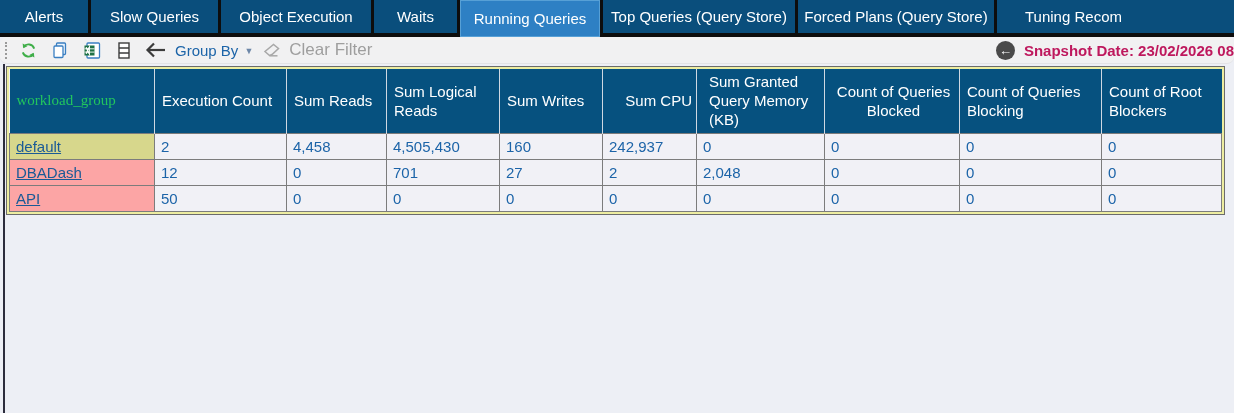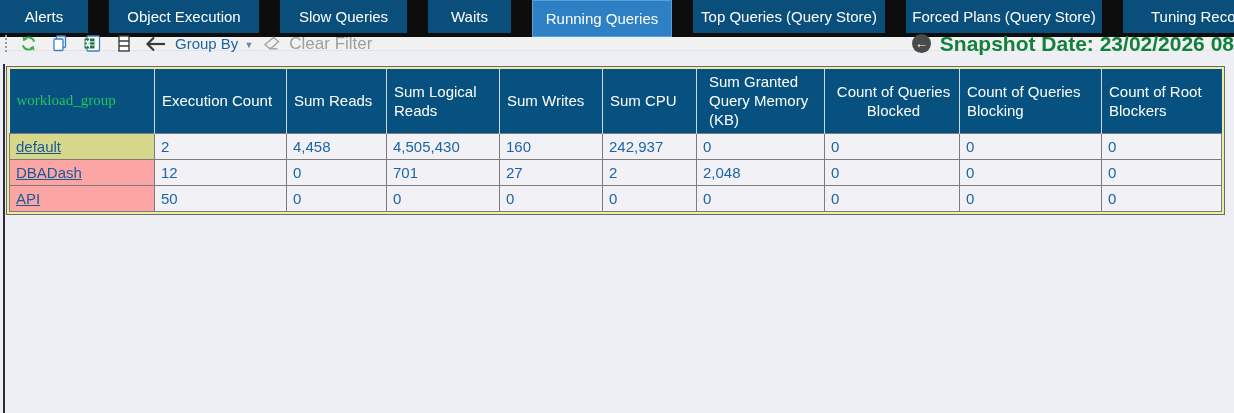--- a/index.html
+++ b/index.html
@@ -3,40 +3,40 @@
 <meta charset="utf-8">
 <style>
   * { margin:0; padding:0; box-sizing:border-box; }
   html,body { width:1234px; height:413px; overflow:hidden; background:#edeff5;
               font-family:"Liberation Sans", sans-serif; }
 
   
   .tabbar { display:flex; align-items:flex-start; height:37px; background:#0d0d0d; }
   .tab { height:33px; background:#0a4e7c; color:#ffffff; font-size:15px;
          display:flex; align-items:center; justify-content:center;
-         margin-right:21px; flex:0 0 auto; cursor:default; white-space:nowrap; }
+         margin-right:3px; flex:0 0 auto; cursor:default; white-space:nowrap; }
   .tab.selected { height:37px; background:#2e80c4; border:1px solid #57a0d6; }
   .tab.clipped { justify-content:flex-start; padding-left:28px; }
 
   
-  .toolbar { height:14px; background:#f1f1f2; display:flex; align-items:center;
+  .toolbar { height:27px; background:#f1f1f2; display:flex; align-items:center;
              padding:0 0 0 3px; border-bottom:1px solid #e3e3e6;border-radius:7px; }
   .grip { width:4px; height:17px; border-left:2px dotted #9a9a9a; margin:0 6px 0 2px; }
   .tbtn { width:22px; height:22px; display:flex; align-items:center; justify-content:center;
           margin:0 2px; }
   .tbtn svg { display:block; }
   .tb-sep { width:6px; }
   .groupby { color:#1c64a8; font-size:15px; margin:0 2px 0 6px; }
   .caret { font-size:9px; color:#6d87a8; margin:2px 6px 0 4px; }
   .disabled-label { color:#9e9e9e; font-size:17px; margin-left:4px; }
   .spacer { flex:1; }
   .snap-circle { width:19px; height:19px; border-radius:50%; background:#4a4a4a;
                  color:#ffffff; display:flex; align-items:center; justify-content:center;
                  font-size:13px; font-weight:bold; margin-right:9px; }
-  .snapshot { color:#15803d; font-size:21px; font-weight:bold; white-space:nowrap;
+  .snapshot { color:#be185d; font-size:15px; font-weight:bold; white-space:nowrap;
               overflow:hidden; }
 
   
   .vsplit { position:absolute; left:3px; top:64px; bottom:0; width:2px; background:#2c2c3c; }
 
   
   .gridwrap { position:absolute; left:6px; top:66px; border:1px solid #6b6b6b; }
   .gridframe { border:2px solid #ededa0; }
   table.grid { border-collapse:collapse; table-layout:fixed; }
   table.grid th { background:#06517f; color:#ffffff; font-weight:normal; font-size:15px;
@@ -49,22 +49,22 @@
                   white-space:nowrap; overflow:hidden; }
   table.grid td.namecell { background:#fca5a5; }
   table.grid tr.sel td.namecell { background:#d7d78c; }
   table.grid td.namecell a { color:#1a5a96; text-decoration:underline; cursor:pointer; }
 </style>
 </head>
 <body>
 
 <nav class="tabbar" id="tabbar">
     <div class="tab" style="width: 88px;">Alerts</div>
+    <div class="tab" style="width: 127px;">Slow Queries</div>
     <div class="tab" style="width: 150px;">Object Execution</div>
-    <div class="tab" style="width: 127px;">Slow Queries</div>
     <div class="tab" style="width: 83px;">Waits</div>
     <div class="tab selected" style="width: 140px;">Running Queries</div>
     <div class="tab" style="width: 192px;">Top Queries (Query Store)</div>
     <div class="tab" style="width: 196px;">Forced Plans (Query Store)</div>
     <div class="tab clipped" style="width: 240px;">Tuning Recom</div>
   </nav>
 
 <div class="toolbar">
   <div class="grip"></div>
 
@@ -133,21 +133,21 @@
 <div class="gridwrap">
   <div class="gridframe">
     <table class="grid">
       <thead>
           <tr id="gridhead">
             <th class="groupcol" style="width: 145px;">workload_group</th>
             <th style="width: 132px;">Execution Count</th>
             <th style="width: 100px;">Sum Reads</th>
             <th style="width: 113px;">Sum Logical Reads</th>
             <th style="width: 103px;">Sum Writes</th>
-            <th style="width: 94px;">Sum CPU</th>
+            <th style="width: 94px; text-align: right;">Sum CPU</th>
             <th style="width: 128px; padding-left: 12px;">Sum Granted Query Memory (KB)</th>
             <th style="width: 135px; text-align: center;">Count of Queries Blocked</th>
             <th style="width: 142px;">Count of Queries Blocking</th>
             <th style="width: 120px;">Count of Root Blockers</th>
           </tr>
         </thead>
       <tbody id="gridbody">
           <tr class="sel">
             <td class="namecell"><a>default</a></td>
             <td>2</td>

